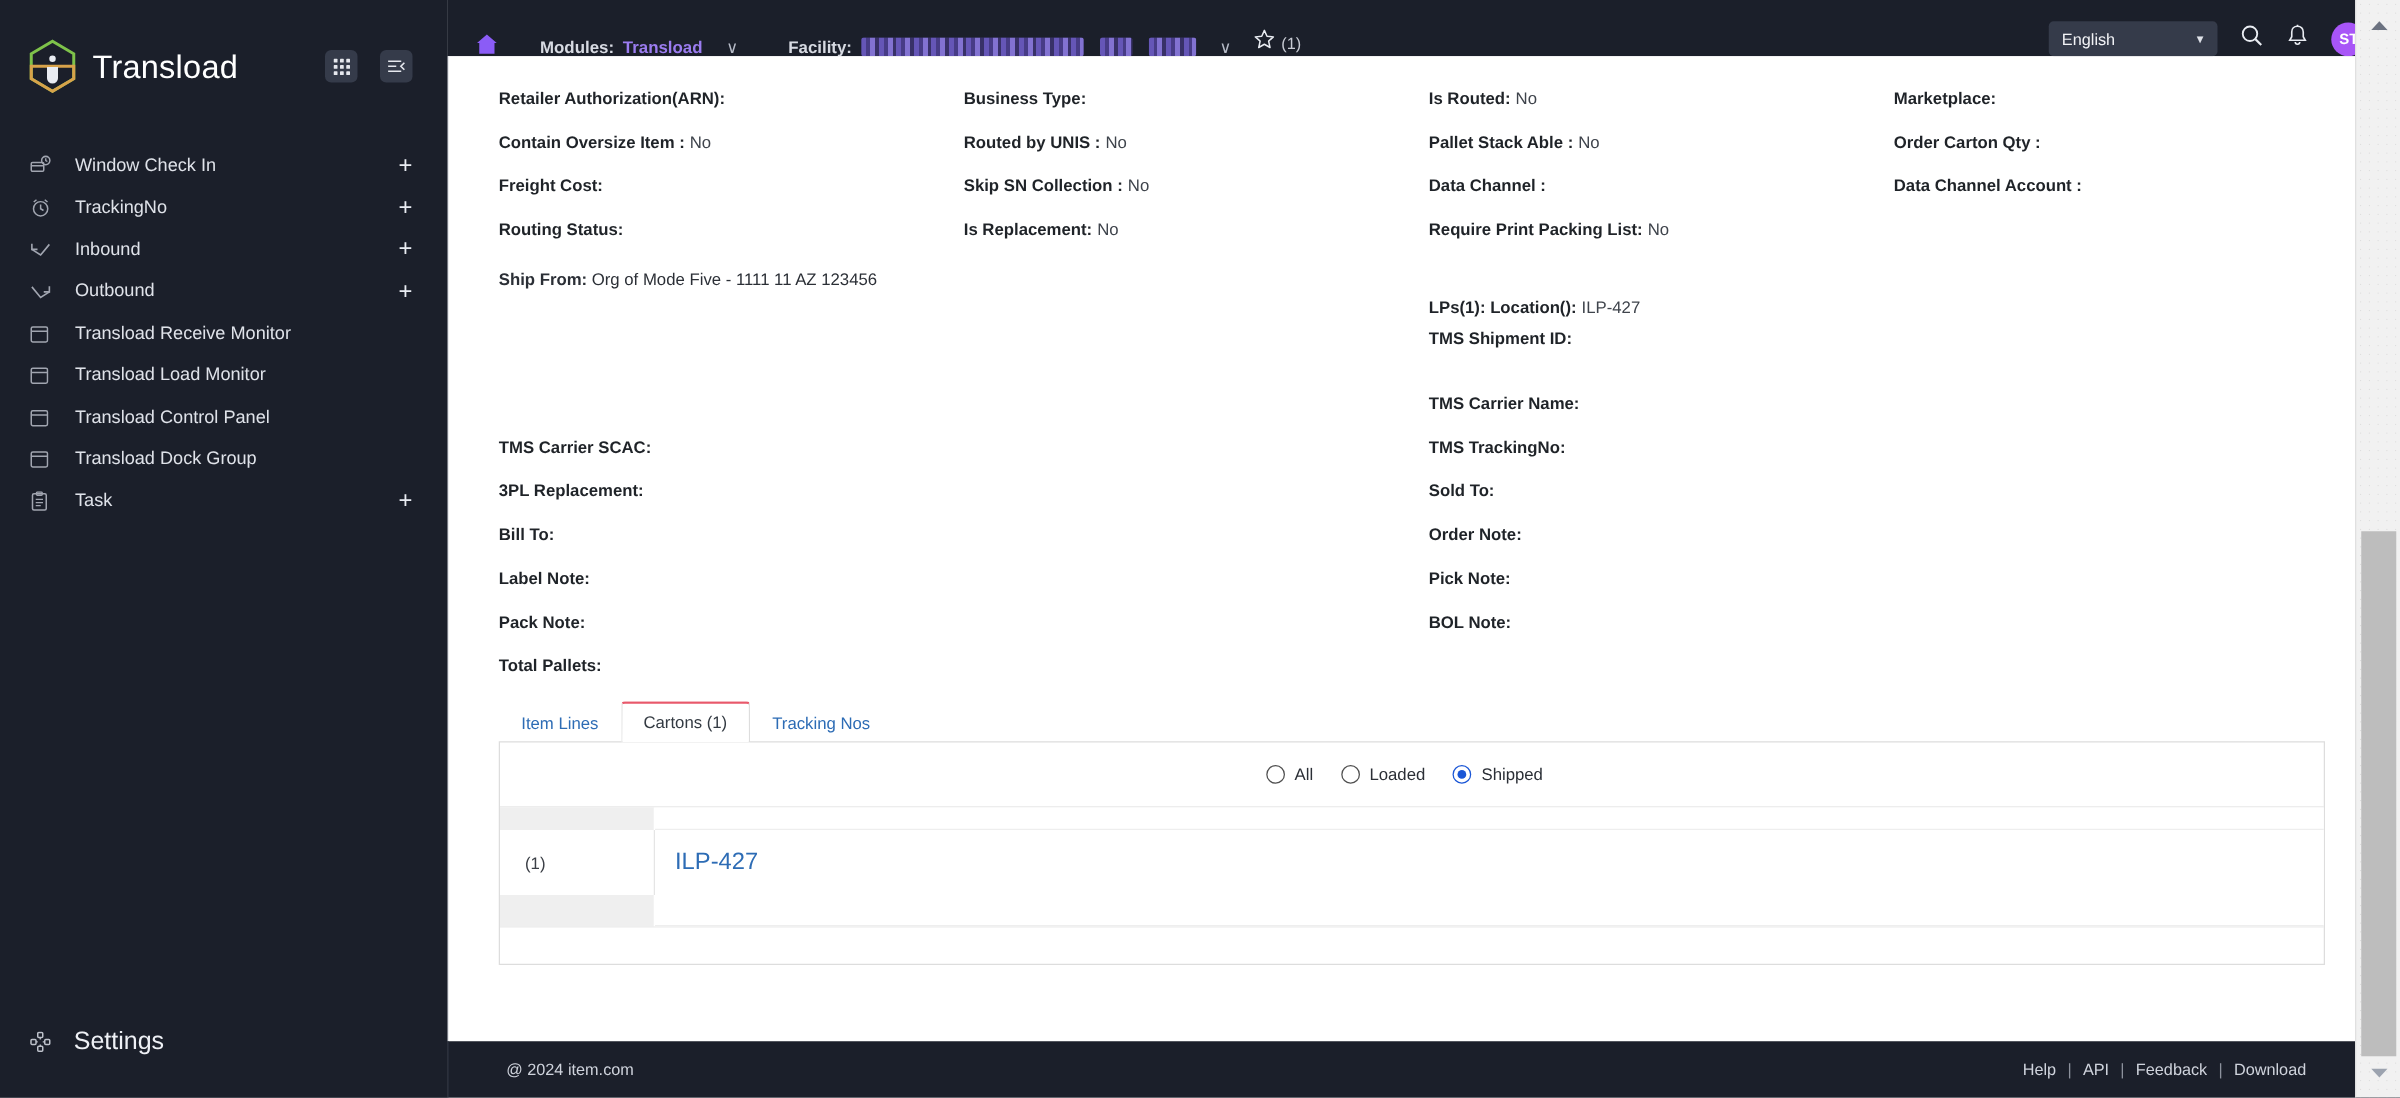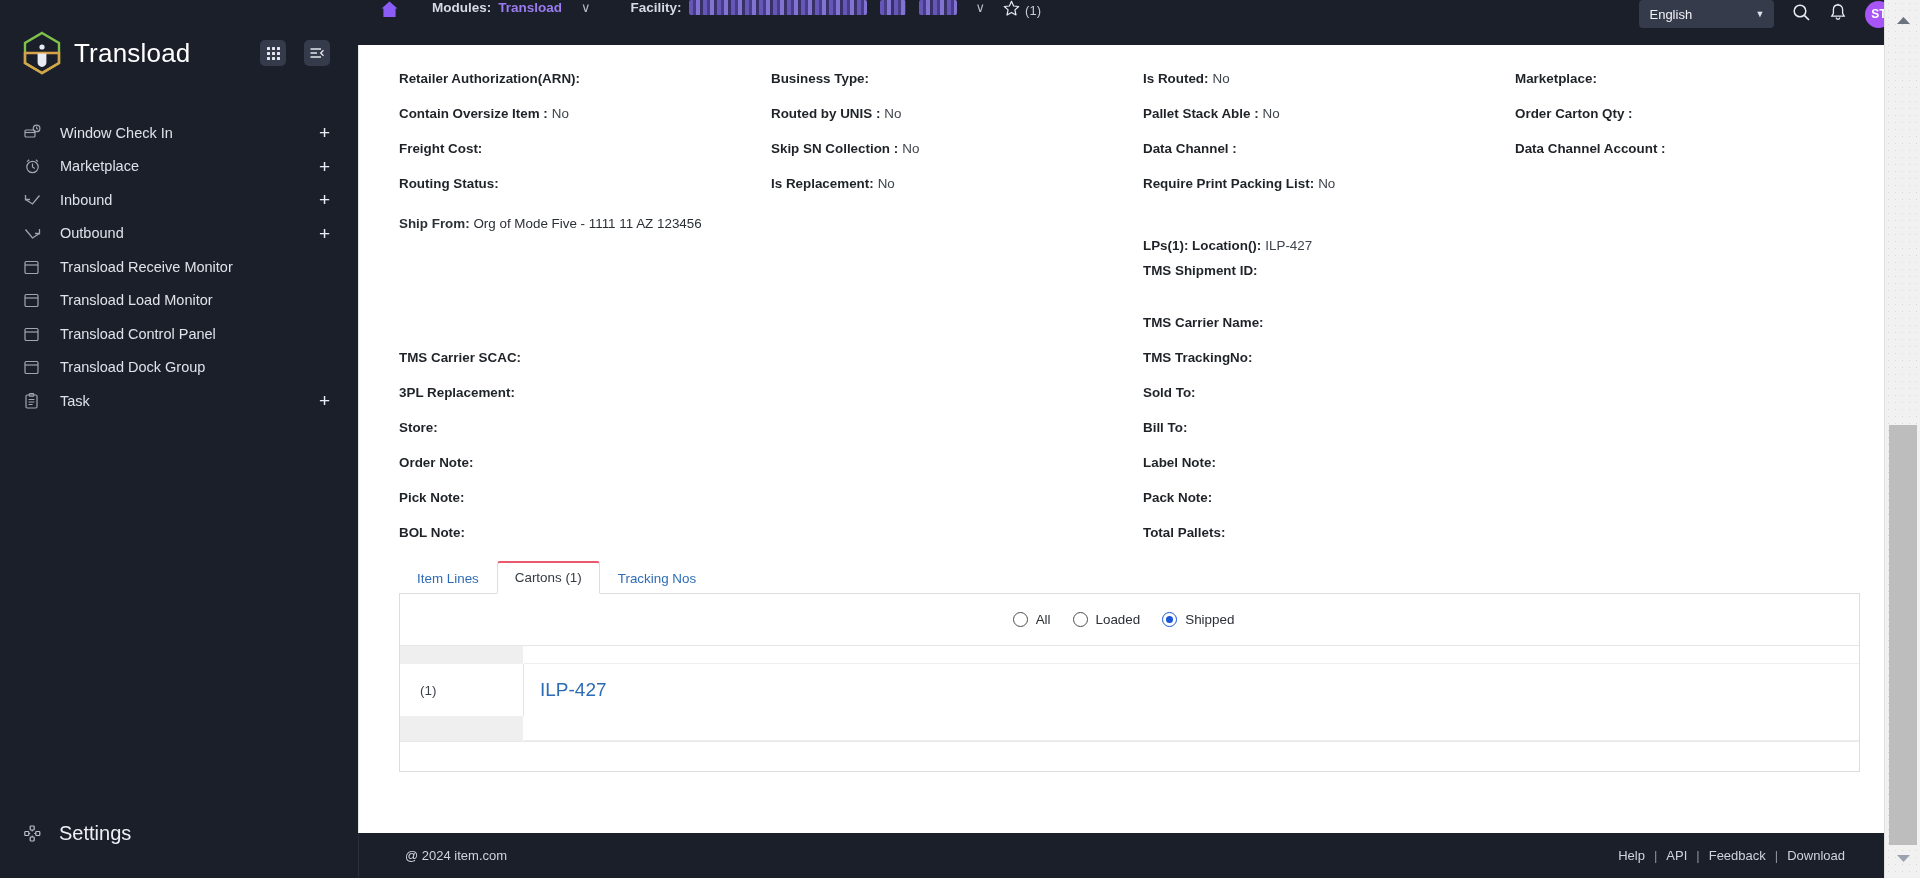--- a/index.html
+++ b/index.html
@@ -51,21 +51,21 @@
     padding: 0 24px; color: #eef0f5; font-size: 20px; cursor: pointer;
     margin-bottom: 22px;
   }
   .settings-row .nav-ico { opacity: .9; }
   .settings-row .nav-label { padding-left: 13px; }
 
   
   .main { flex: 1; height: 878px; position: relative; background: #ffffff; }
 
   .topbar {
-    height: 45px; background: #1b1f2a; display: flex; align-items: flex-start;
+    height: 45px; background: #1b1f2a; display: flex; align-items: flex-end;
     padding-left: 14px; padding-right: 10px; position: relative;
   }
   .home-ico { width: 34px; display: flex; align-items: center; justify-content: center; cursor: pointer; }
   .tb-group { display: flex; align-items: center; margin-left: 26px; gap: 7px; }
   .tb-label { color: #d7dae2; font-size: 13.5px; font-weight: 700; }
   .tb-value { color: #9b7cf0; font-size: 13.5px; font-weight: 700; }
   .chev { color: #b6bbc7; font-size: 13px; margin-left: 12px; cursor: pointer; line-height: 1; }
   .redacted {
     display: inline-block; height: 15px; width: 178px; border-radius: 2px;
     background:
@@ -241,21 +241,21 @@
       </div>
 
       <div class="nav-item">
         <span class="nav-ico">
           <svg width="17" height="17" viewBox="0 0 17 17">
               <circle cx="8.5" cy="9" r="5.7" fill="none" stroke="#b9bdc8" stroke-width="1.2"></circle>
               <path d="M8.5,5.6 V9 L10.8,10.4" stroke="#b9bdc8" stroke-width="1.2" fill="none"></path>
               <path d="M3,3.6 L5.2,1.8 M14,3.6 L11.8,1.8" stroke="#b9bdc8" stroke-width="1.2" fill="none"></path>
             </svg>
         </span>
-        <span class="nav-label">Marketplace</span>
+        <span class="nav-label">TrackingNo</span>
         <span class="nav-plus">+</span>
       </div>
 
       <div class="nav-item">
         <span class="nav-ico">
           <svg width="17" height="17" viewBox="0 0 17 17">
               <path d="M1.5,4 L1.5,8.5 L6,8.5" stroke="#b9bdc8" stroke-width="1.3" fill="none"></path>
               <path d="M1.5,8.5 L8.5,13 L15.5,4.5" stroke="#b9bdc8" stroke-width="1.3" fill="none"></path>
             </svg>
         </span>
@@ -500,24 +500,20 @@
             <b>TMS TrackingNo:</b>
             <span class="v"></span>
           </div>
         <div class="fld span2">
             <b>3PL Replacement:</b>
             <span class="v"></span>
           </div>
 
         <div class="fld span2">
             <b>Sold To:</b>
-            <span class="v"></span>
-          </div>
-        <div class="fld span2">
-            <b>Store:</b>
             <span class="v"></span>
           </div>
 
         <div class="fld span2">
             <b>Bill To:</b>
             <span class="v"></span>
           </div>
         <div class="fld span2">
             <b>Order Note:</b>
             <span class="v"></span>

